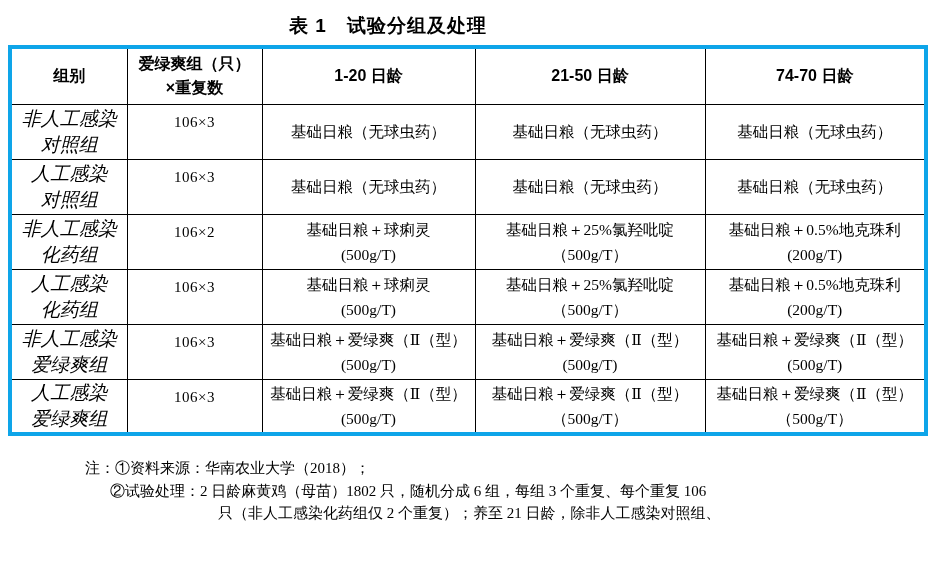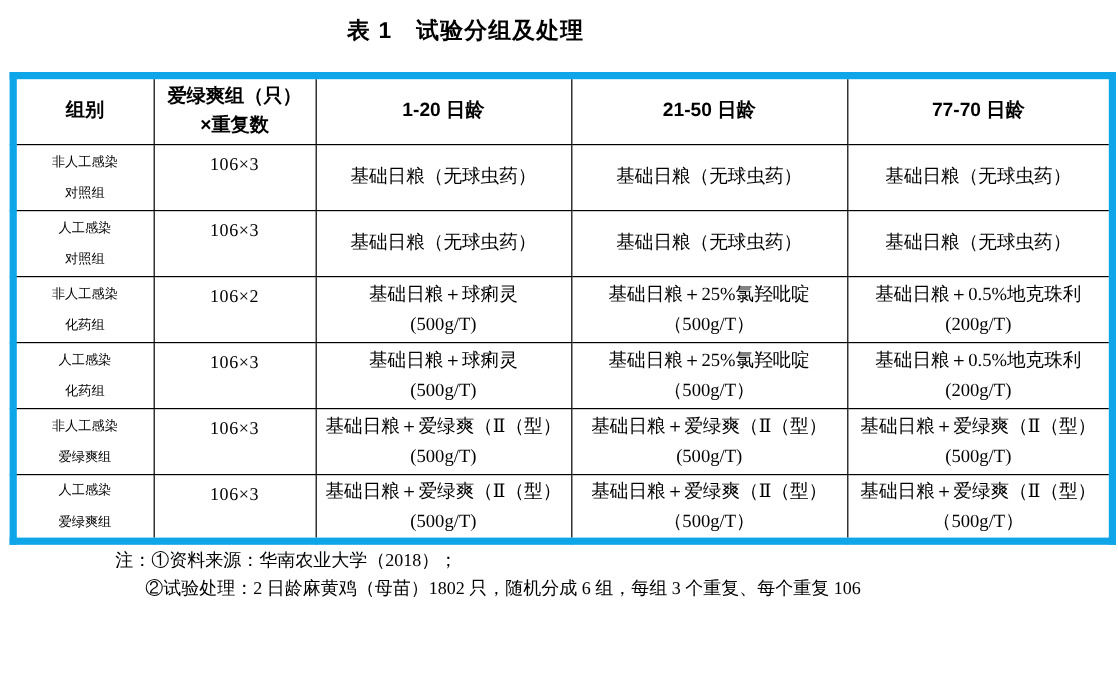--- a/index.html
+++ b/index.html
@@ -13,55 +13,54 @@
     text-align: center;
     font-family: "Liberation Sans", "DejaVu Sans", sans-serif;
     font-weight: 700;
     font-size: 19px;
     letter-spacing: 1px;
     white-space: pre;
   }
 
   table.exp-table {
     position: absolute;
-    left: 8px; top: 60px;
+    left: 8px; top: 45px;
     width: 916px;
     border-collapse: collapse;
     table-layout: fixed;
-    border: 6px solid #0ea5e9;
+    border: 4px solid #0ea5e9;
     padding-left: 16px;
   }
   .exp-table th, .exp-table td {
     border: 1px solid #000;
     text-align: center;
     overflow: hidden;
     white-space: nowrap;
   }
   .exp-table thead tr { height: 57px; }
   .exp-table tbody tr { height: 55px; }
 
   .exp-table th {
     font-family: "Liberation Sans", "DejaVu Sans", sans-serif;
     font-weight: 700;
     font-size: 16px;
     vertical-align: middle;
     line-height: 24px;
   }
   .exp-table td { font-size: 15.5px; vertical-align: middle; }
 
-  td.cell-group div { line-height: 26px; font-size: 11px; }
+  td.cell-group div { line-height: 26px; font-size: 19px; font-style: italic; }
   td.cell-count { vertical-align: top; padding-top: 9px; font-size: 15px; letter-spacing: 0.5px; }
   td.cell-diet div { line-height: 25px; }
 
   .notes {
     position: absolute;
     left: 85px; top: 457px;
     font-size: 15px;
     line-height: 22.5px;
-    margin-left: 11px;
   }
   .note-line { white-space: pre; }
   .note-line.indent-2 { margin-left: 25px; }
   .note-line.indent-3 { margin-left: 133px; }
 </style>
 </head>
 <body>
 
 <div class="page">
 
@@ -79,21 +78,21 @@
       <tr>
         <th>
             <div>组别</div>
           </th>
         <th>
           <div>爱绿爽组（只）</div>
           <div>×重复数</div>
         </th>
         <th>1-20 日龄</th>
         <th>21-50 日龄</th>
-        <th>77-70 日龄</th>
+        <th>74-70 日龄</th>
       </tr>
     </thead>
     <tbody>
       <tr>
         <td class="cell-group">
           <div>非人工感染</div>
           <div>对照组</div>
         </td>
         <td class="cell-count">106×3</td>
         <td class="cell-diet">
@@ -203,15 +202,16 @@
           <div>基础日粮＋爱绿爽（Ⅱ（型）</div>
             <div>（500g/T）</div>
         </td>
       </tr>
     </tbody>
   </table>
 
   <div class="notes">
     <div class="note-line">注：①资料来源：华南农业大学（2018）；</div>
     <div class="note-line indent-2">②试验处理：2 日龄麻黄鸡（母苗）1802 只，随机分成 6 组，每组 3 个重复、每个重复 106</div>
+    <div class="note-line indent-3">只（非人工感染化药组仅 2 个重复）；养至 21 日龄，除非人工感染对照组、</div>
   </div>
 
 </div>
 
 </body></html>

